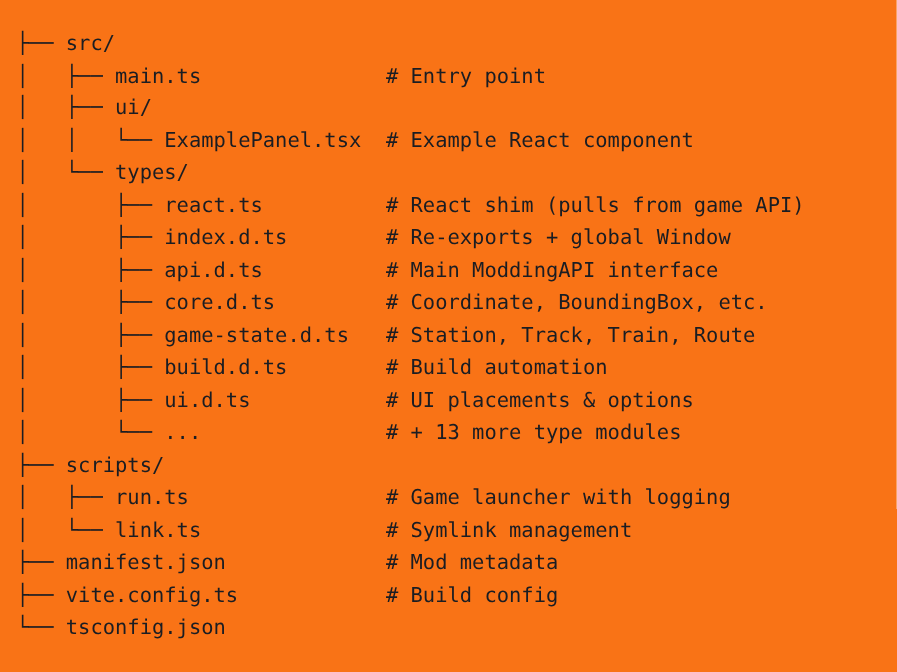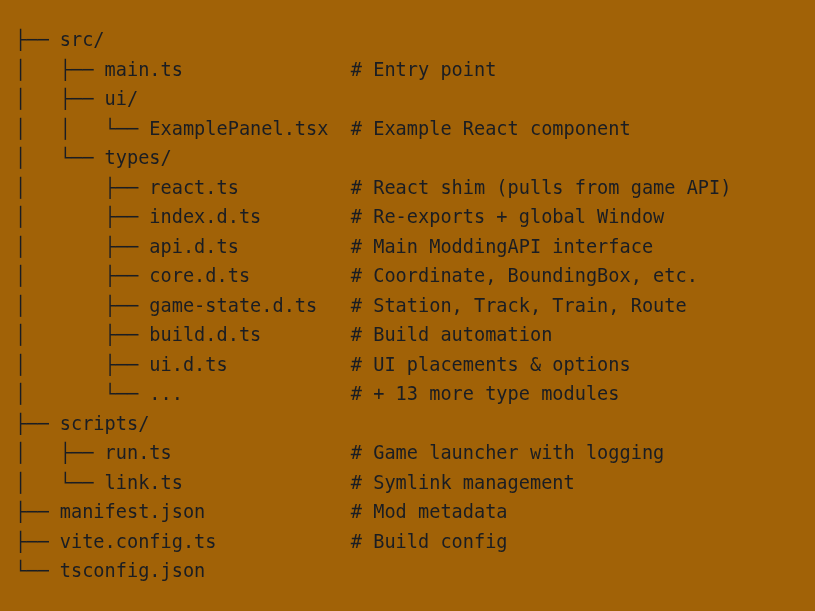--- a/index.html
+++ b/index.html
@@ -11,21 +11,21 @@
     width: 815px;
     height: 611px;
     background: #f6f7f9;
     overflow: hidden;
     font-family: "DejaVu Sans Mono", "Liberation Mono", monospace;
   }
   .tree-view {
     box-sizing: border-box;
     width: 815px;
     height: 611px;
-    background: #a16207;
+    background: #f97316;
     padding: 25px 0 0 15px;
   }
   .tree-line {
     display: block;
     white-space: pre;
     font-family: "DejaVu Sans Mono", "Liberation Mono", monospace;
     font-size: 18.6px;
     line-height: 29.5px;
     letter-spacing: 0px;
     color: #1a1d23;

